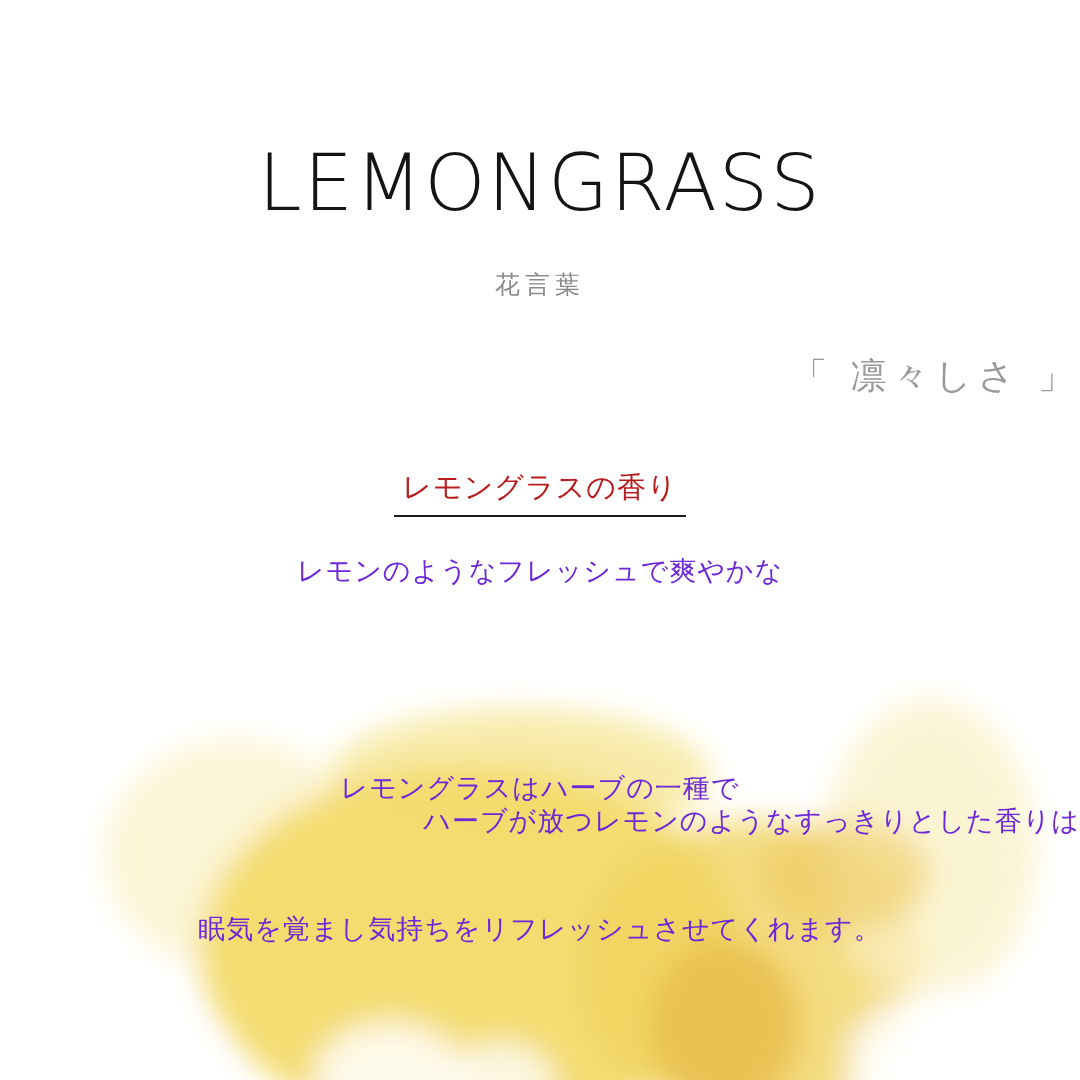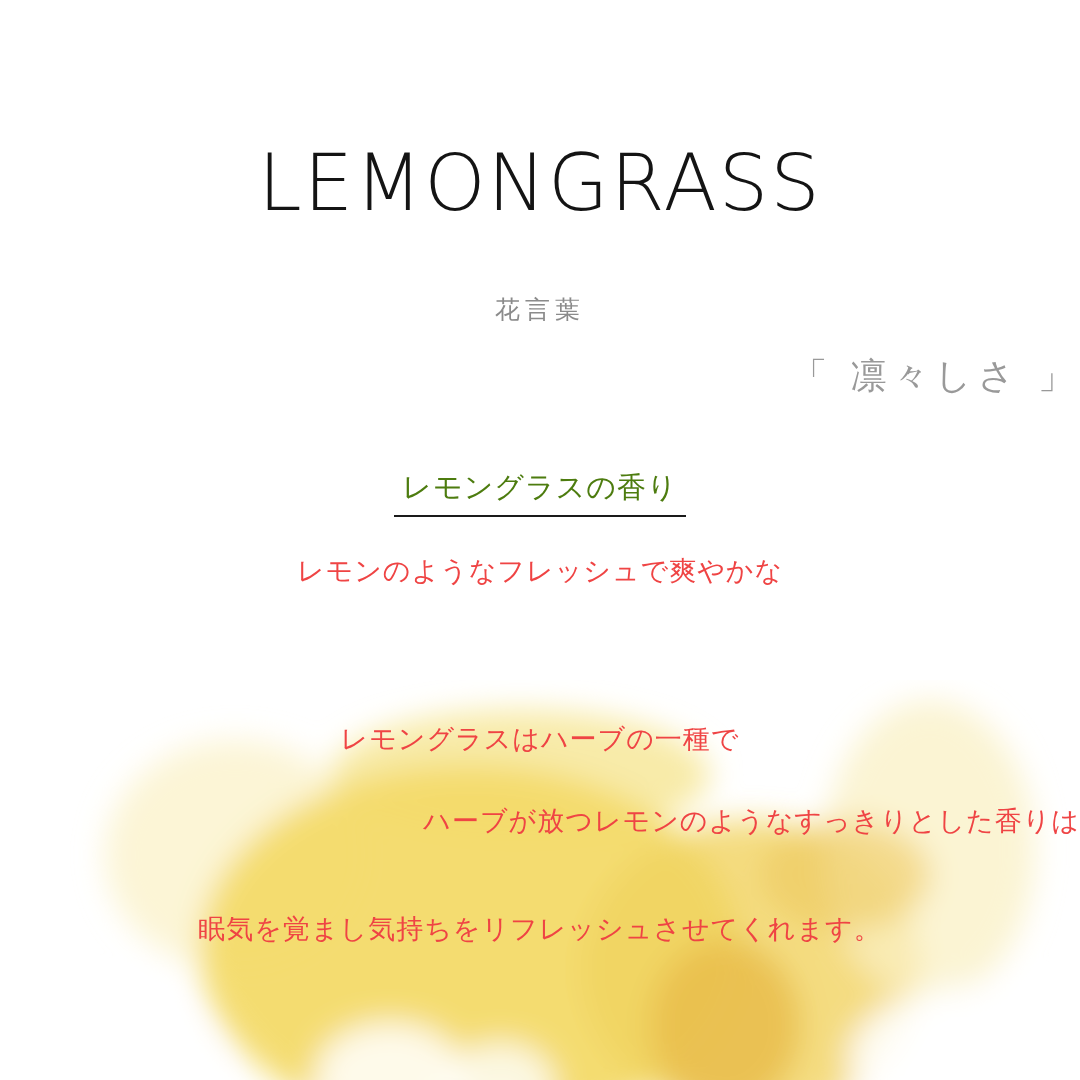--- a/index.html
+++ b/index.html
@@ -26,53 +26,53 @@
   .title {
     top: 143px;
     font-family: "DejaVu Sans", "Liberation Sans", sans-serif;
     font-weight: 200;
     font-size: 78px;
     line-height: 80px;
     letter-spacing: 2px;
     color: #141414;
   }
   .hanakotoba-label {
-    top: 293px;
+    top: 268px;
     font-size: 25px;
     letter-spacing: 5px;
     color: #8b8b8b;
   }
   .hanakotoba-value {
     top: 352px;
     font-size: 36px;
     letter-spacing: 6px;
     color: #999999;
     text-align: right;
   }
   .scent-heading {
     top: 468px;
     font-size: 29px;
     letter-spacing: 1px;
-    color: #4d7c0f;
+    color: #b91c1c;
     text-align: center;
   }
   .scent-heading .underline {
     display: inline-block;
     padding: 0 8px 7px 8px;
     border-bottom: 2px solid #1a1a1a;
   }
   .scent-line-1 { top: 553px; }
   .scent-line-2 { top: 615px; }
-  .desc-line-1  { top: 721px; }
+  .desc-line-1  { top: 770px; }
   .desc-line-2  { top: 803px; text-align: right; }
   .desc-line-3  { top: 911px; }
   .body-line {
     font-size: 27px;
     letter-spacing: 1px;
-    color: #ef4444;
+    color: #6d28d9;
     font-family: Liberation Mono, monospace;
   }
   .watercolor {
     position: absolute;
     left: 0;
     bottom: 0;
     width: 1080px;
     height: 400px;
     z-index: 1;
     pointer-events: none;

